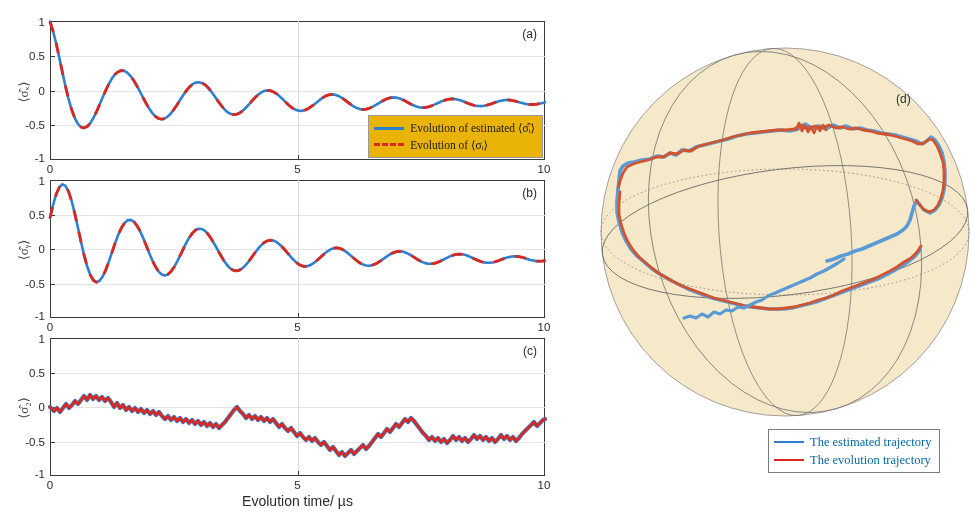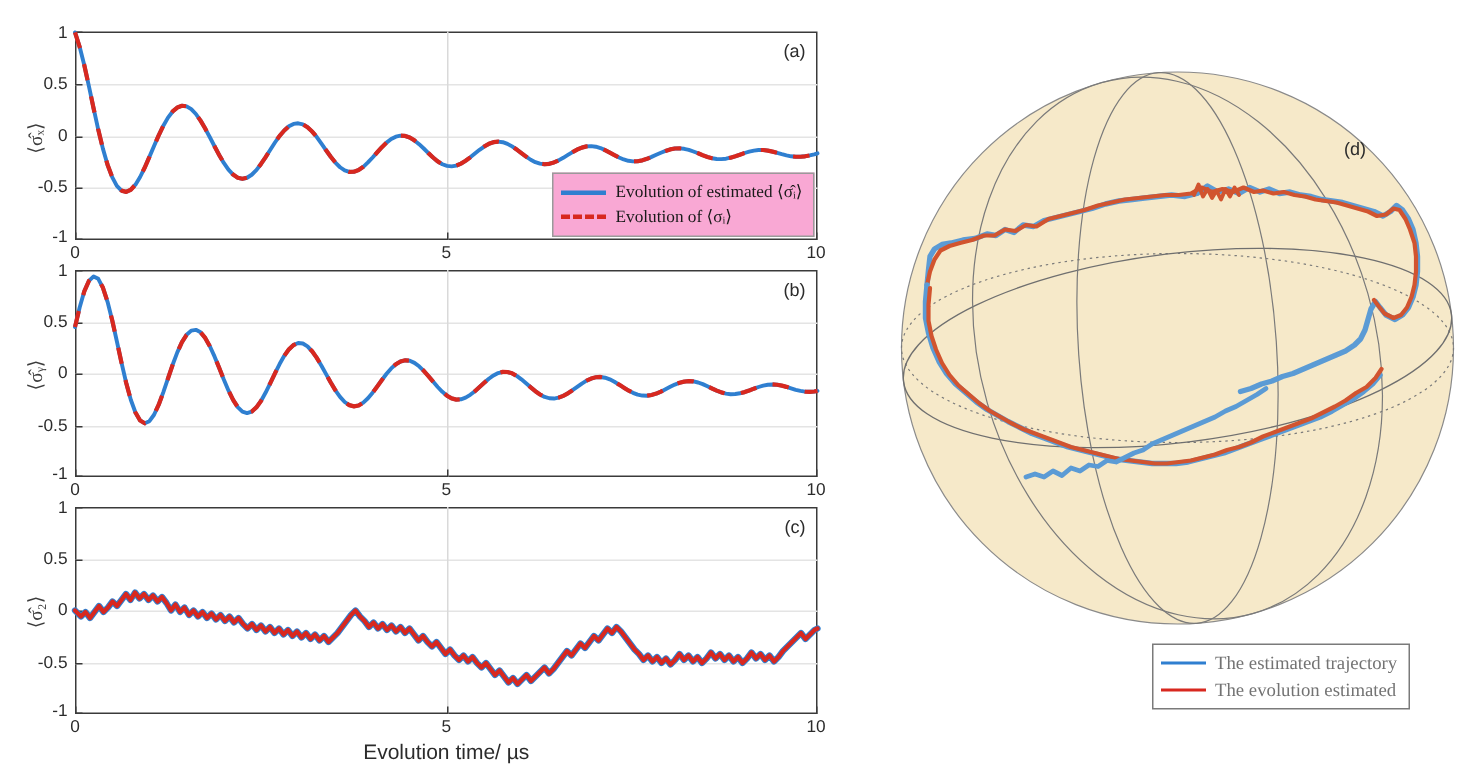--- a/index.html
+++ b/index.html
@@ -97,21 +97,21 @@
   }
   svg.trace-layer {
     position: absolute;
     left: 0; top: 0;
     width: 100%; height: 100%;
     overflow: visible;
   }
   
   .legend-a {
     position: absolute;
-    background: #f9a8d4;
+    background: #eab308;
     border: 1px solid #9a9a9a;
     padding: 4px 7px 4px 5px;
     font-family: "Liberation Serif", serif;
     font-size: 11.5px;
     color: #1a1a1a;
     line-height: 1.42;
     z-index: 6;
   }
   .legend-row {
     display: flex;
@@ -133,21 +133,21 @@
   .sphere-wrap {
     position: absolute;
   }
   .legend-d {
     position: absolute;
     background: #ffffff;
     border: 1px solid #7a7a7a;
     padding: 3px 8px 3px 5px;
     font-family: "Liberation Serif", serif;
     font-size: 12.5px;
-    color: #737373;
+    color: #0369a1;
     line-height: 1.45;
     z-index: 6;
   }
   .legend-d .swatch.solid-blue { border-top: 2.6px solid #2f7fd0; }
   .legend-d .swatch.solid-red  { border-top: 2.6px solid #d8281f; }
 </style>
 </head>
 <body>
 
 <div class="figure">
@@ -314,17 +314,17 @@
     <div class="panel-tag" style="left:296px; top:52px;">(d)</div>
   </div>
 
   <div class="legend-d" style="left:768px; top:429px;">
     <div class="legend-row">
       <span class="swatch solid-blue"></span>
       <span>The estimated trajectory</span>
     </div>
     <div class="legend-row">
       <span class="swatch solid-red"></span>
-      <span>The evolution estimated</span>
+      <span>The evolution trajectory</span>
     </div>
   </div>
 
 </div>
 
 </body></html>

